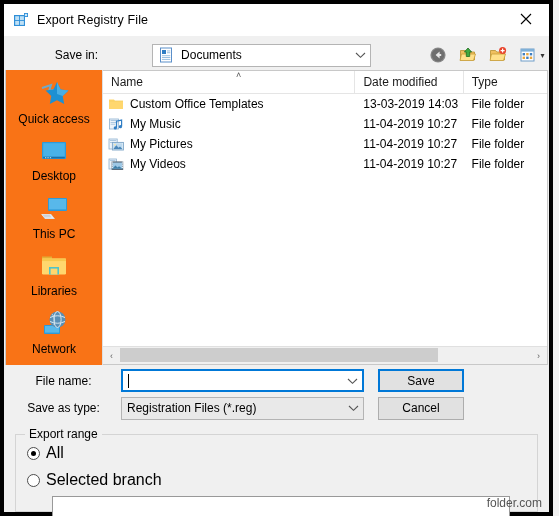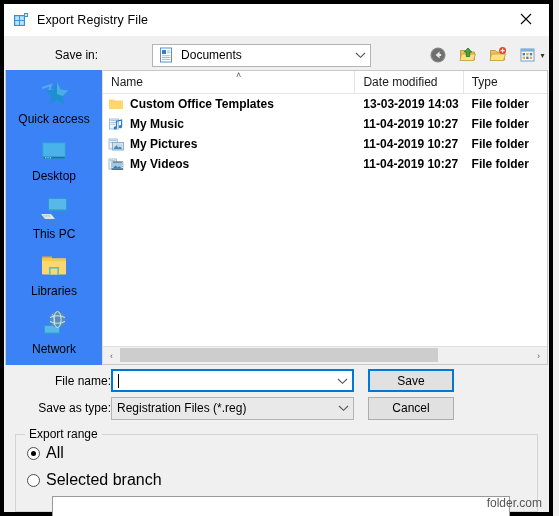--- a/index.html
+++ b/index.html
@@ -123,21 +123,21 @@
   .body-area {
     display: flex;
     height: 295px;
     min-height: 295px;
     padding-left: 1px;
   }
 
   .places {
     width: 96px;
     min-width: 96px;
-    background: #3b82f6;
+    background: #f97316;
     border-right: 1px solid #dfdfdf;
     border-left: 1px solid #c8c8c8;
     display: flex;
     flex-direction: column;
     align-items: center;
     padding-top: 8px;
   }
   .place {
     width: 92px;
     height: 56px;
@@ -202,21 +202,20 @@
     line-height: 9px;
   }
 
   .rows { flex: 1; overflow: hidden; }
   .row {
     display: flex;
     height: 20px;
     align-items: center;
     font-size: 12px;
     color: #000;
-    font-weight: bold;
   }
   .cell {
     box-sizing: border-box;
     display: flex;
     align-items: center;
     overflow: hidden;
     white-space: nowrap;
   }
   .c-name { width: 274px; padding-left: 5px; }
   .c-date { width: 117px; padding-left: 8px; }
@@ -263,21 +262,22 @@
   
   .form-row {
     display: flex;
     align-items: center;
     height: 24px;
     padding-left: 12px;
     margin-top: 4px;
   }
   .form-label {
     width: 95px;
-    text-align: right;
+    text-align: center;
+    padding-right: 10px;
     font-size: 12px;
   }
   .combo-file {
     width: 243px;
     height: 23px;
     border: 2px solid #0078d7;
     background: #fff;
     position: relative;
     box-sizing: border-box;
     display: flex;

